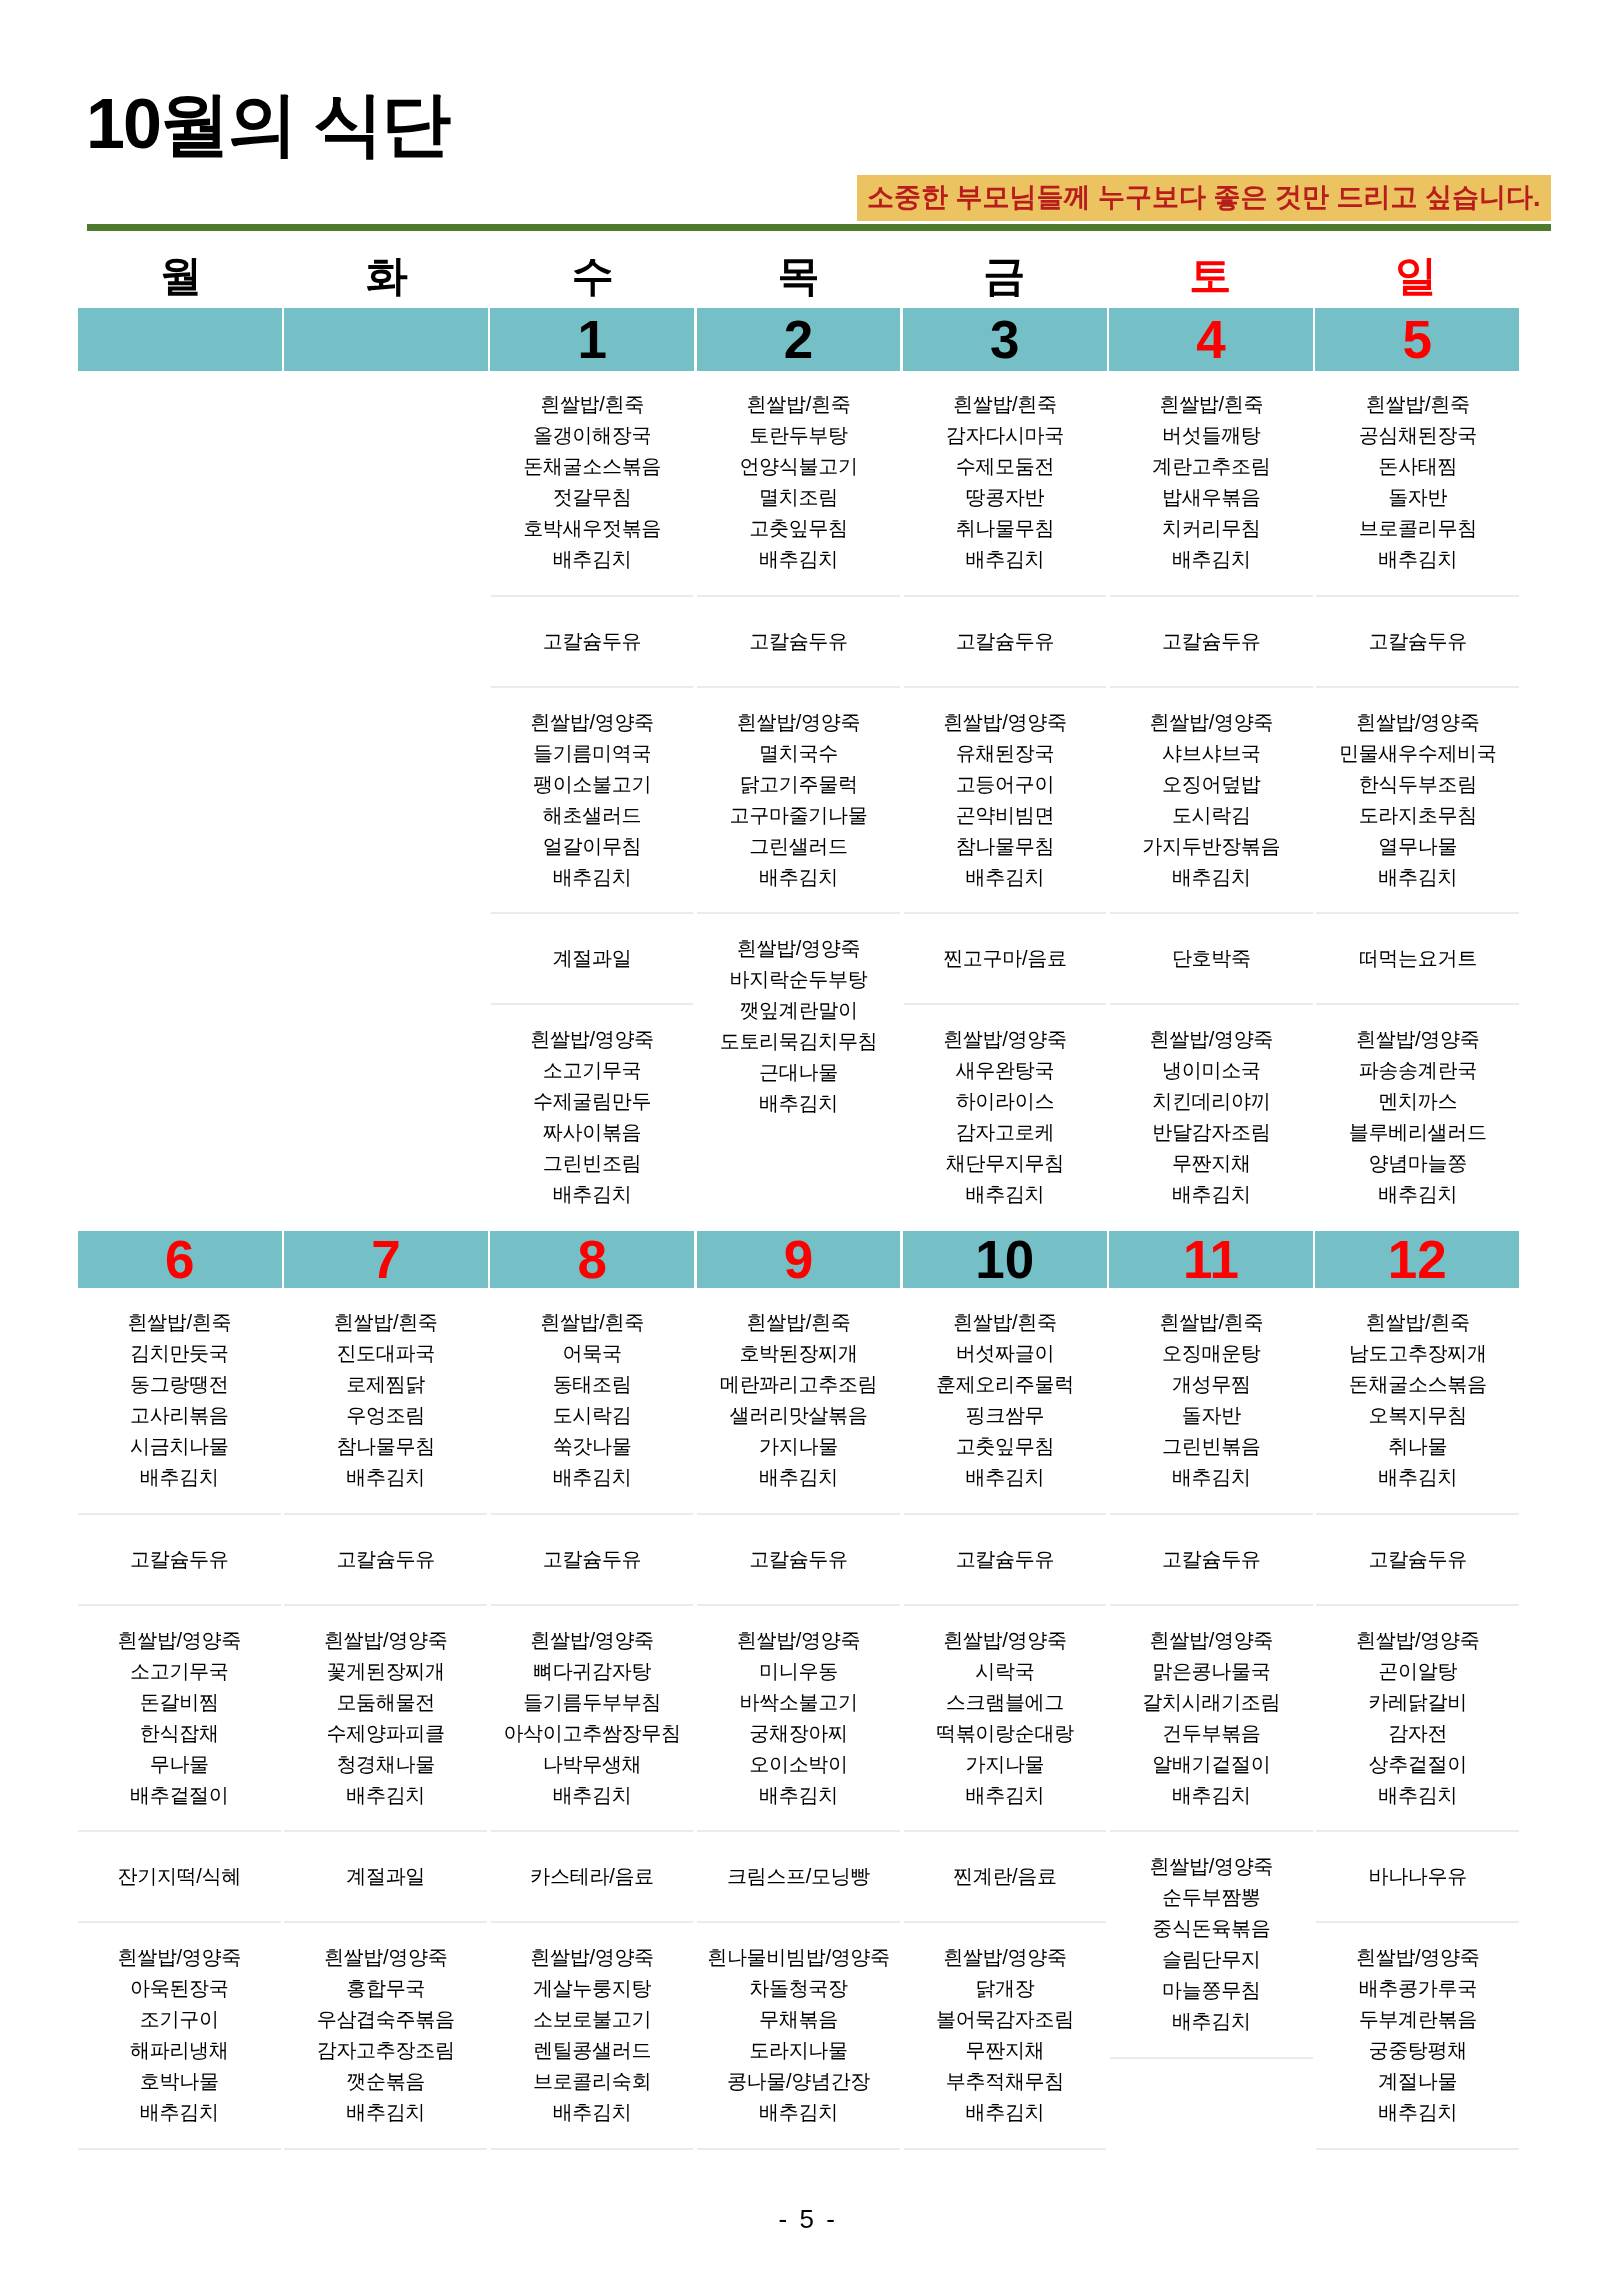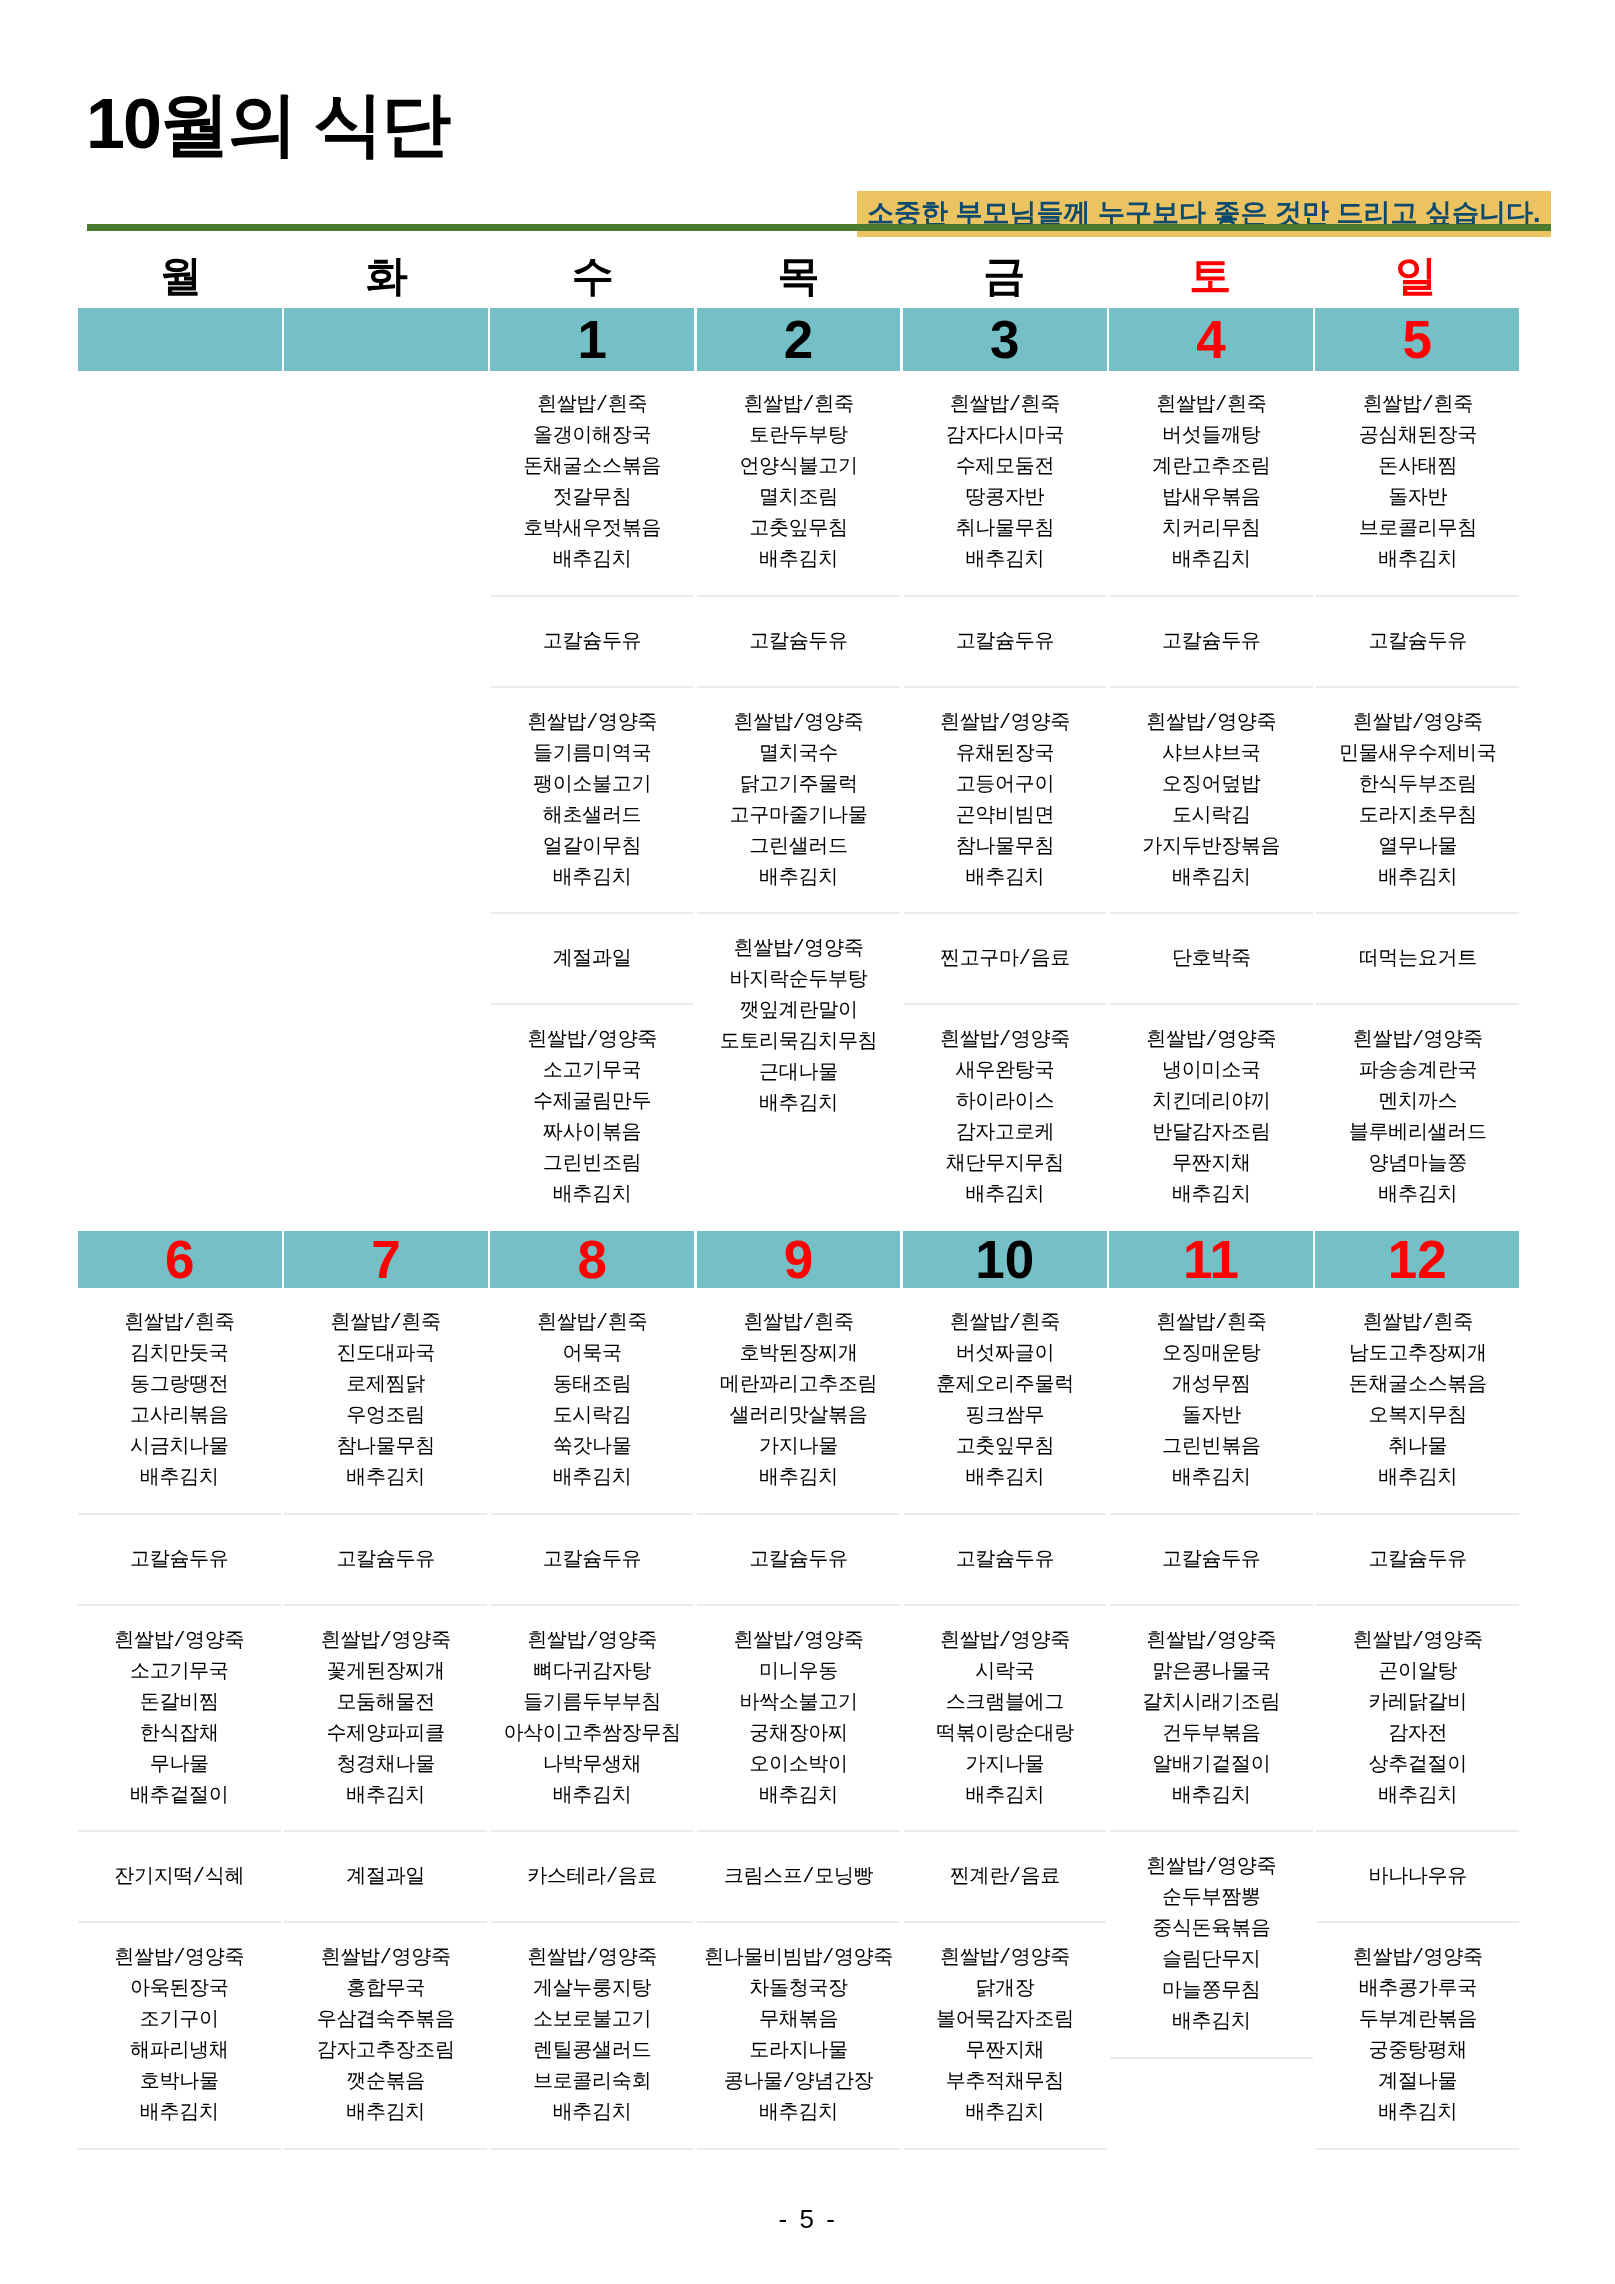--- a/index.html
+++ b/index.html
@@ -8,22 +8,22 @@
     background:#ffffff;color:#000;
     font-family:"Liberation Sans","DejaVu Sans",sans-serif;
   }
   
   #title{
     position:absolute;left:86px;top:78px;
     font-size:70px;font-weight:900;letter-spacing:-2px;white-space:nowrap;text-align:center;
   }
   #subtitle{
     position:absolute;right:65px;top:175px;
-    font-size:27px;font-weight:700;color:#0c4a6e;
-    background:var(--highlight);padding:3.9px 10.4px 5.9px 10.4px;white-space:nowrap;margin-top:16px;
+    font-size:27px;font-weight:700;color:#b91c1c;
+    background:var(--highlight);padding:3.9px 10.4px 5.9px 10.4px;white-space:nowrap;
   }
   #rule{
     position:absolute;left:87px;top:224px;width:1464px;height:6.5px;
     background:var(--rule_green);
   }
   
   #weekday-row{
     position:absolute;left:78px;top:246px;width:1441px;
     display:grid;grid-template-columns:repeat(7,1fr);
   }
@@ -37,21 +37,20 @@
   #dates-w1{top:308px;height:63px;}
   #dates-w2{top:1231px;height:57px;}
   .date-cell{background:var(--teal);display:flex;align-items:center;justify-content:center;}
   .date-num{font-size:53px;font-weight:700;line-height:1;}
   .date-num.red{color:var(--red);}
   
   .menu-grid{
     position:absolute;left:78px;width:1441px;
     display:grid;grid-template-columns:repeat(7,1fr);column-gap:3.9px;
     align-items:start;
-    font-family:Liberation Mono, monospace;
   }
   #menus-w1{top:370px;}
   #menus-w2{top:1288px;}
   .day-cell{display:flex;flex-direction:column;min-height:6.5px;}
   .block{border-bottom:2px solid #ebebeb;}
   .block.meal{padding:19px 0 19.6px 0;}
   .block.snack{padding:29px 0;}
   #menus-w1 .day-cell .block:last-child{border-bottom:none;}
   .line{
     height:31px;line-height:31px;font-size:20px;letter-spacing:-0.3px;

